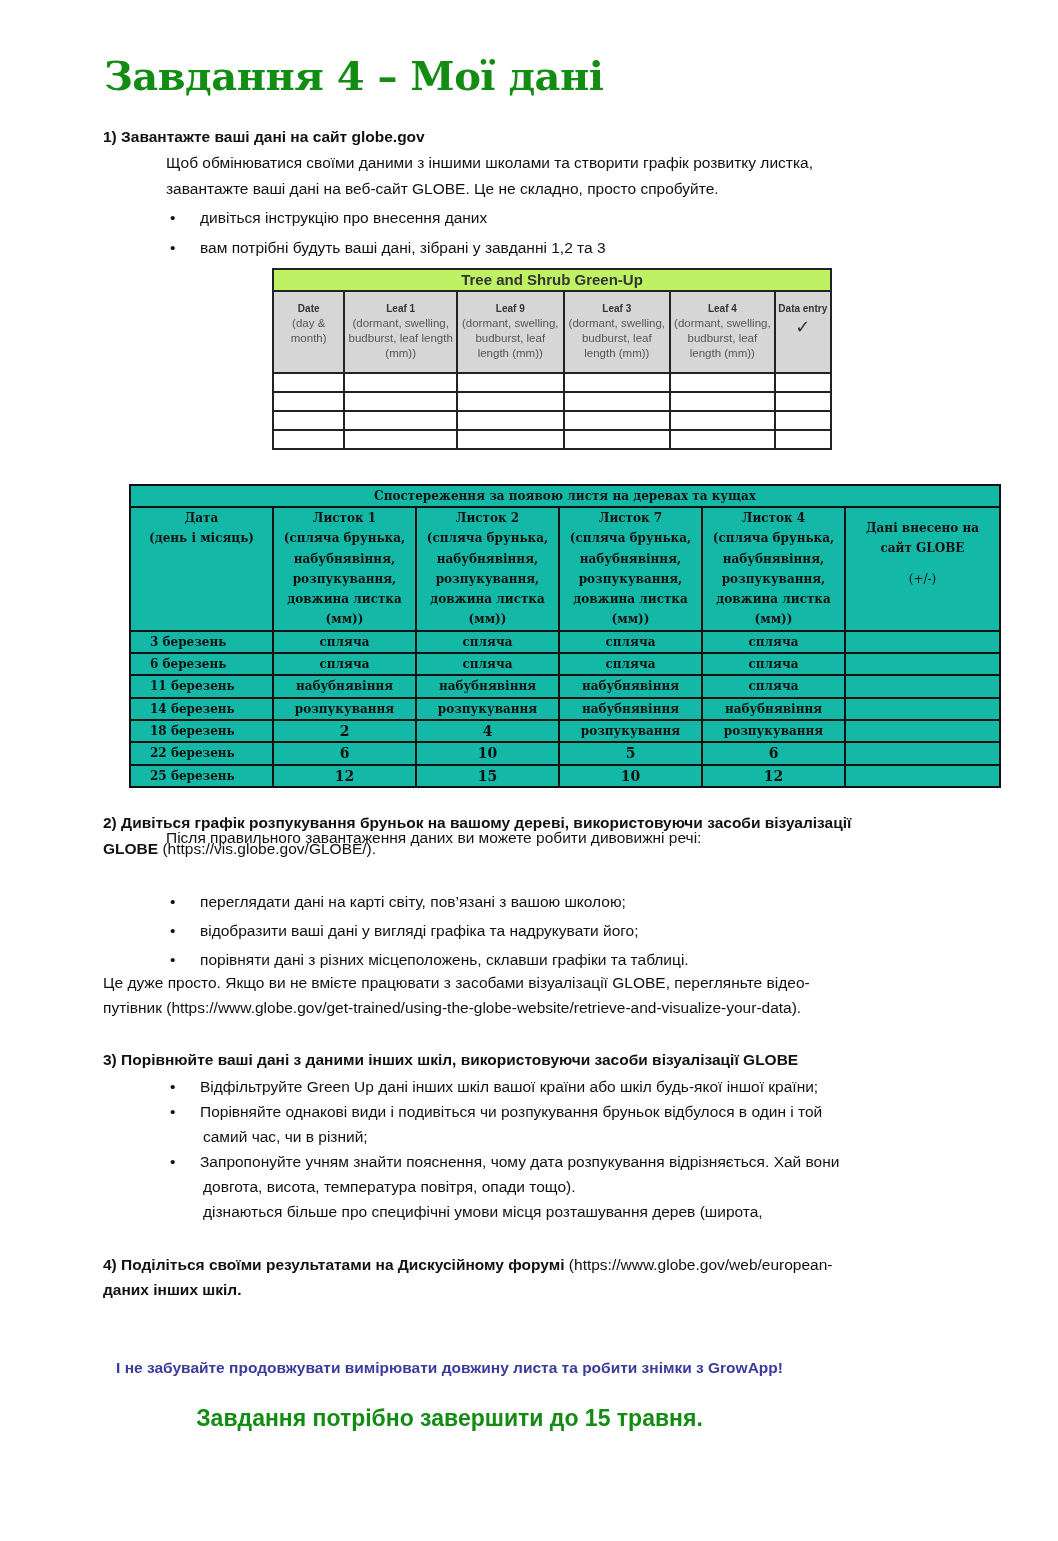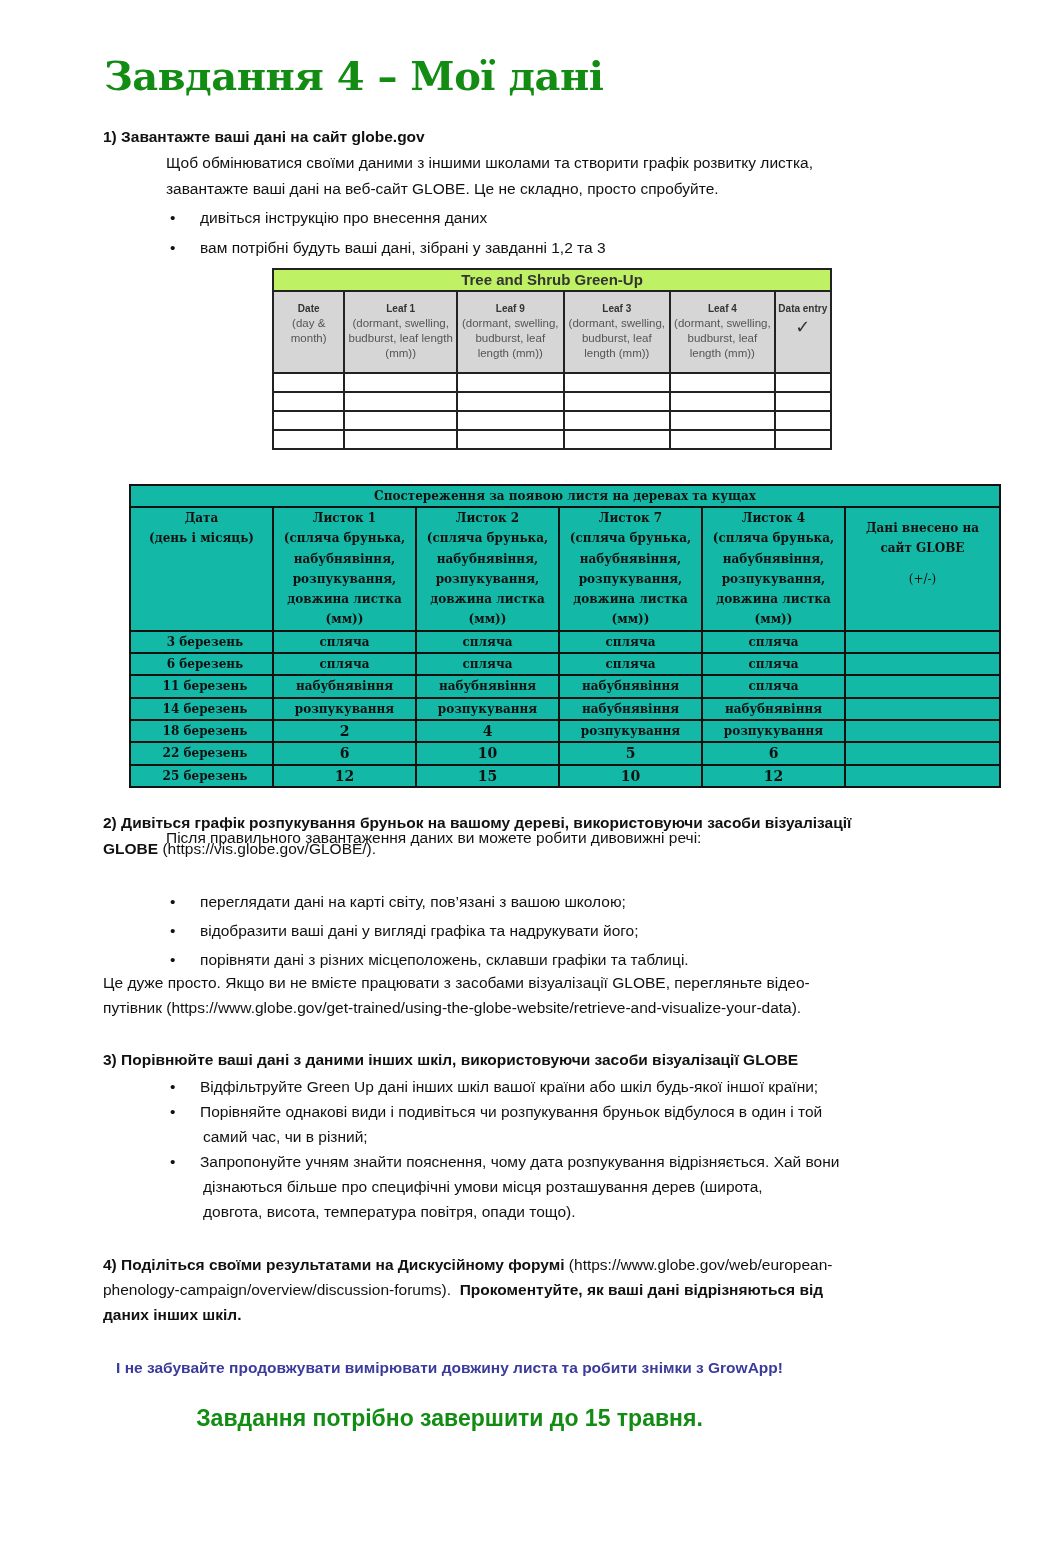--- a/index.html
+++ b/index.html
@@ -19,21 +19,21 @@
   .en-table th.top { background: #bef264; color: #333; font-size: 15px; font-weight: bold; height: 20px; line-height: 20px; }
   .en-table th.h { background: #d6d6d6; font-weight: normal; height: 80px; }
   .en-table th.h .hl { font-size: 10px; font-weight: bold; color: #333; margin-top: 9px; }
   .en-table td.e { height: 17px; }
   
   .ua-table { left: 129px; top: 468px; width: 872px; border-collapse: collapse; background: #14b8a6; margin-top: 16px; }
   .ua-table td, .ua-table th { border: 2px solid #111; font-family: "DejaVu Serif", serif; font-weight: bold;
            font-size: 12px; color: #111; text-align: center; padding: 0 2px; line-height: 20.3px; }
   .ua-table th.top { height: 20px; line-height: 20px; }
   .ua-table th.h { vertical-align: top; }
-  .ua-table td.date { text-align: center; padding-left: 9px; }
+  .ua-table td.date { text-align: left; padding-left: 19px; }
   .ua-table td.num { font-size: 14px; }
   .center { left: 0; width: 899px; text-align: center; }
   .blue { color: #3b3b9c; font-weight: bold; }
   .green { color: #138c13; font-weight: bold; font-size: 23px; }
 </style>
 </head>
 <body>
 
 <div class="abs title">Завдання 4 – Мої дані</div>
 
@@ -245,26 +245,25 @@
       <span class="dot">•</span>
       <span>
         <div>Порівняйте однакові види і подивіться чи розпукування бруньок відбулося в один і той</div>
         <div style="padding-left:3px;">самий час, чи в різний;</div>
       </span>
     </div>
   <div class="bullet-row">
       <span class="dot">•</span>
       <span>
         <div>Запропонуйте учням знайти пояснення, чому дата розпукування відрізняється. Хай вони</div>
+        <div style="padding-left:3px;">довгота, висота, температура повітря, опади тощо).</div>
         <div style="padding-left:3px;">дізнаються більше про специфічні умови місця розташування дерев (широта,</div>
-        <div style="padding-left:3px;">довгота, висота, температура повітря, опади тощо).</div>
       </span>
     </div>
 </div>
 
 <div class="abs txt" style="left:103px; top:1252px;">
   <div><span class="b">4) Поділіться своїми результатами на Дискусійному форумі</span><span> (https://www.globe.gov/web/european-</span></div>
-  <div><span>phenology-campaign/overview/discussion-forums).</span><span class="b" style="white-space:pre;">  Прокоментуйте, як ваші дані відрізняються від</span></div>
   <div class="b">даних інших шкіл.</div>
 </div>
 
 <div class="abs txt center blue" style="top:1355px;">І не забувайте продовжувати вимірювати довжину листа та робити знімки з GrowApp!</div>
 <div class="abs txt center green" style="top:1406px;">Завдання потрібно завершити до 15 травня.</div>
 
 </body></html>

